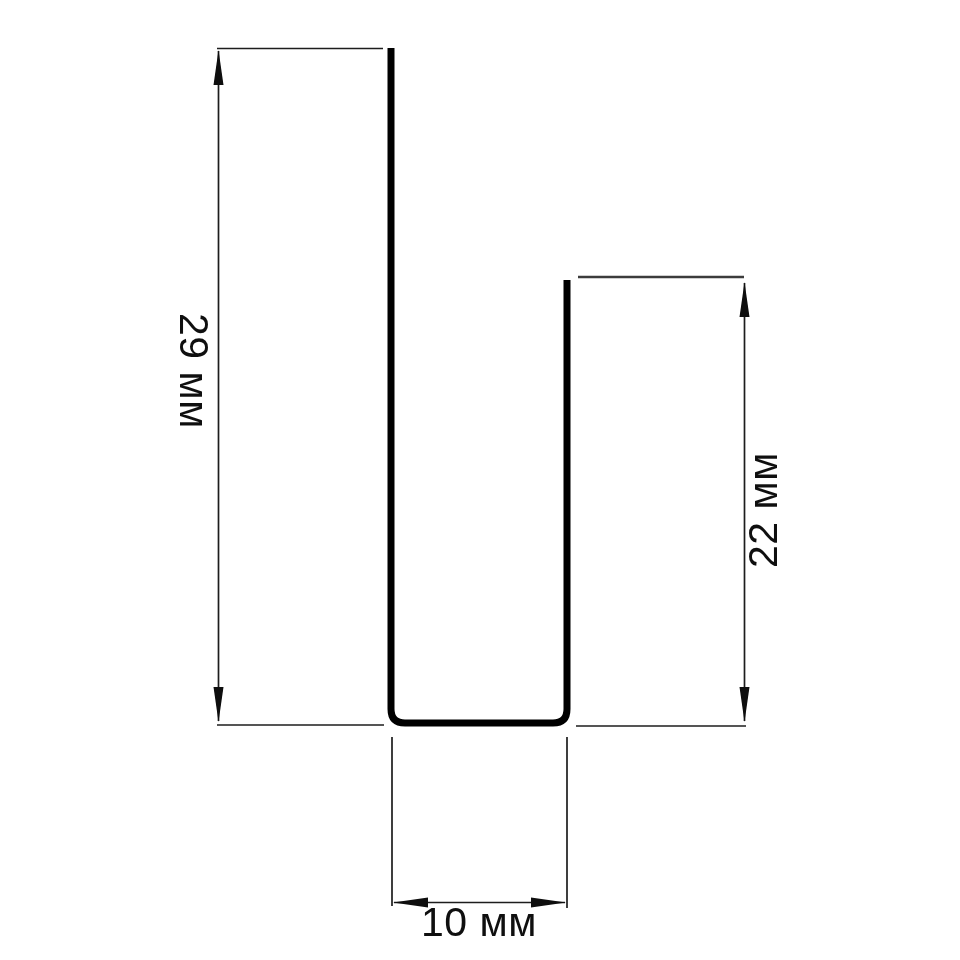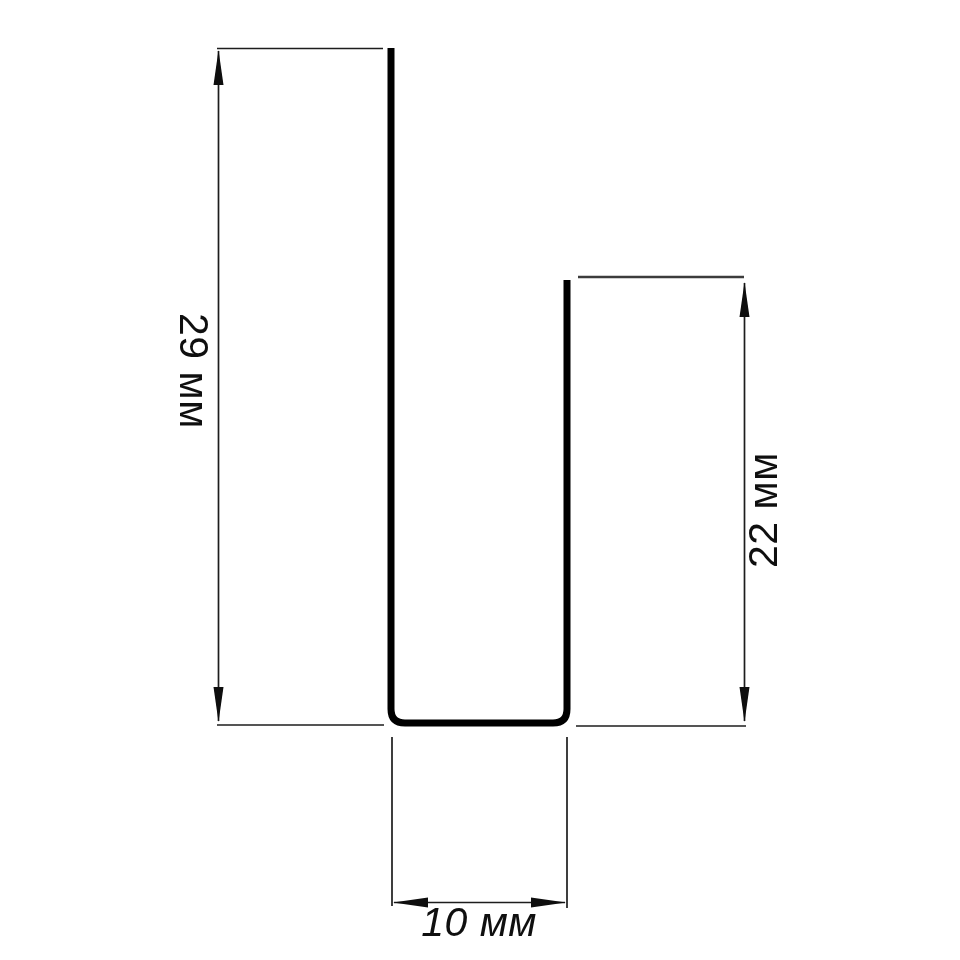--- a/index.html
+++ b/index.html
@@ -56,21 +56,20 @@
   }
   .dim-label-right {
     left: 763px;
     top: 510px;
     transform: translate(-50%, -50%) rotate(-90deg);
   }
   .dim-label-bottom {
     left: 479px;
     top: 922px;
     transform: translate(-50%, -50%);
-    font-style: italic;
   }
 </style>
 </head>
 <body>
 
 <div class="canvas">
 
   <svg class="drawing-svg" viewBox="0 0 960 960" aria-hidden="true">
 
     <path class="profile-stroke" d="M 391 48 L 391 709 Q 391 723 405 723 L 553 723 Q 567 723 567 709 L 567 280"></path>

